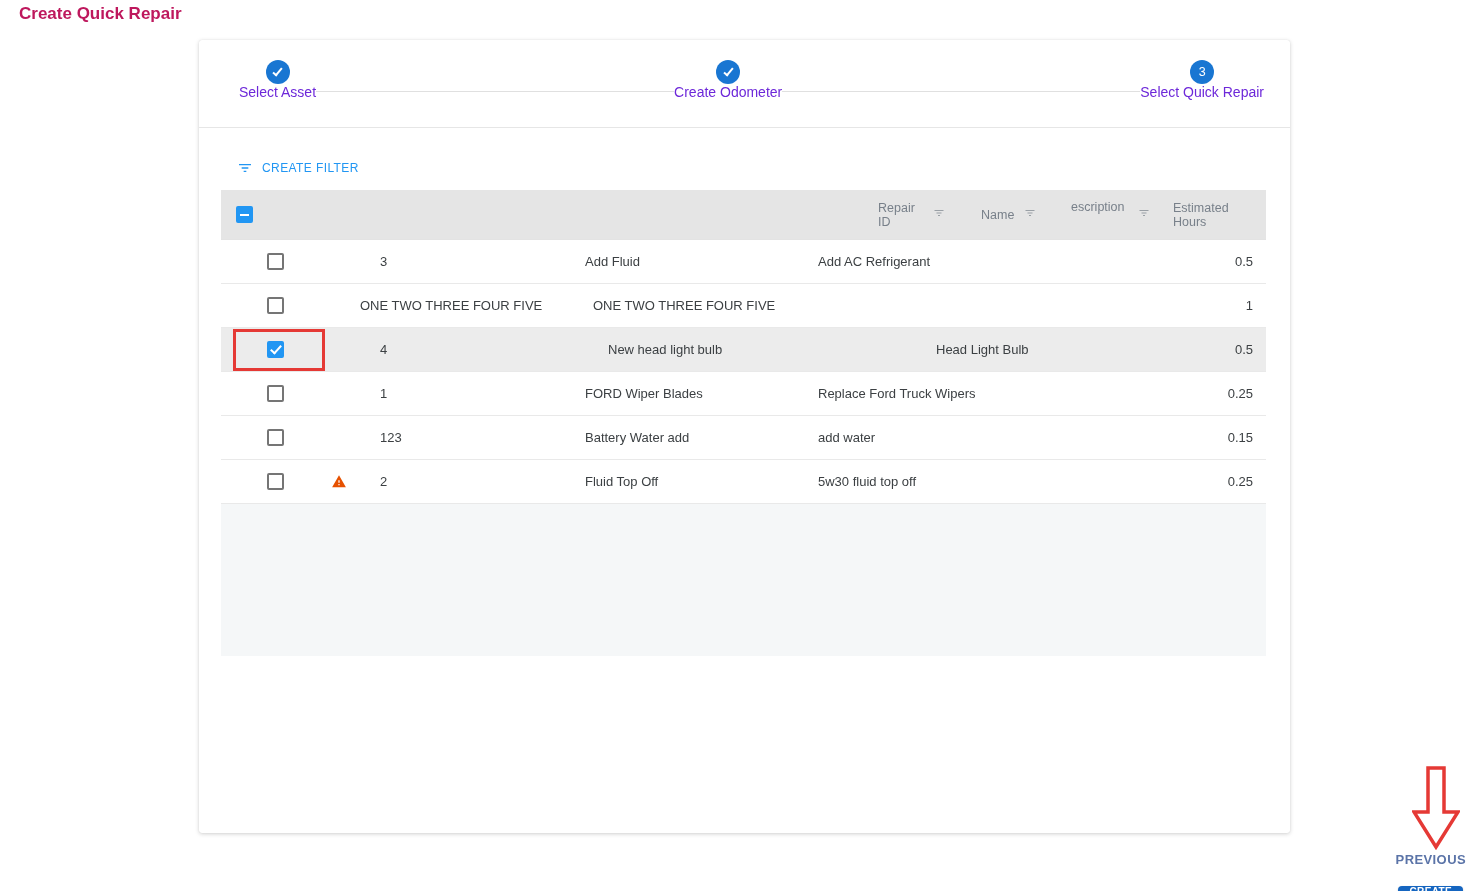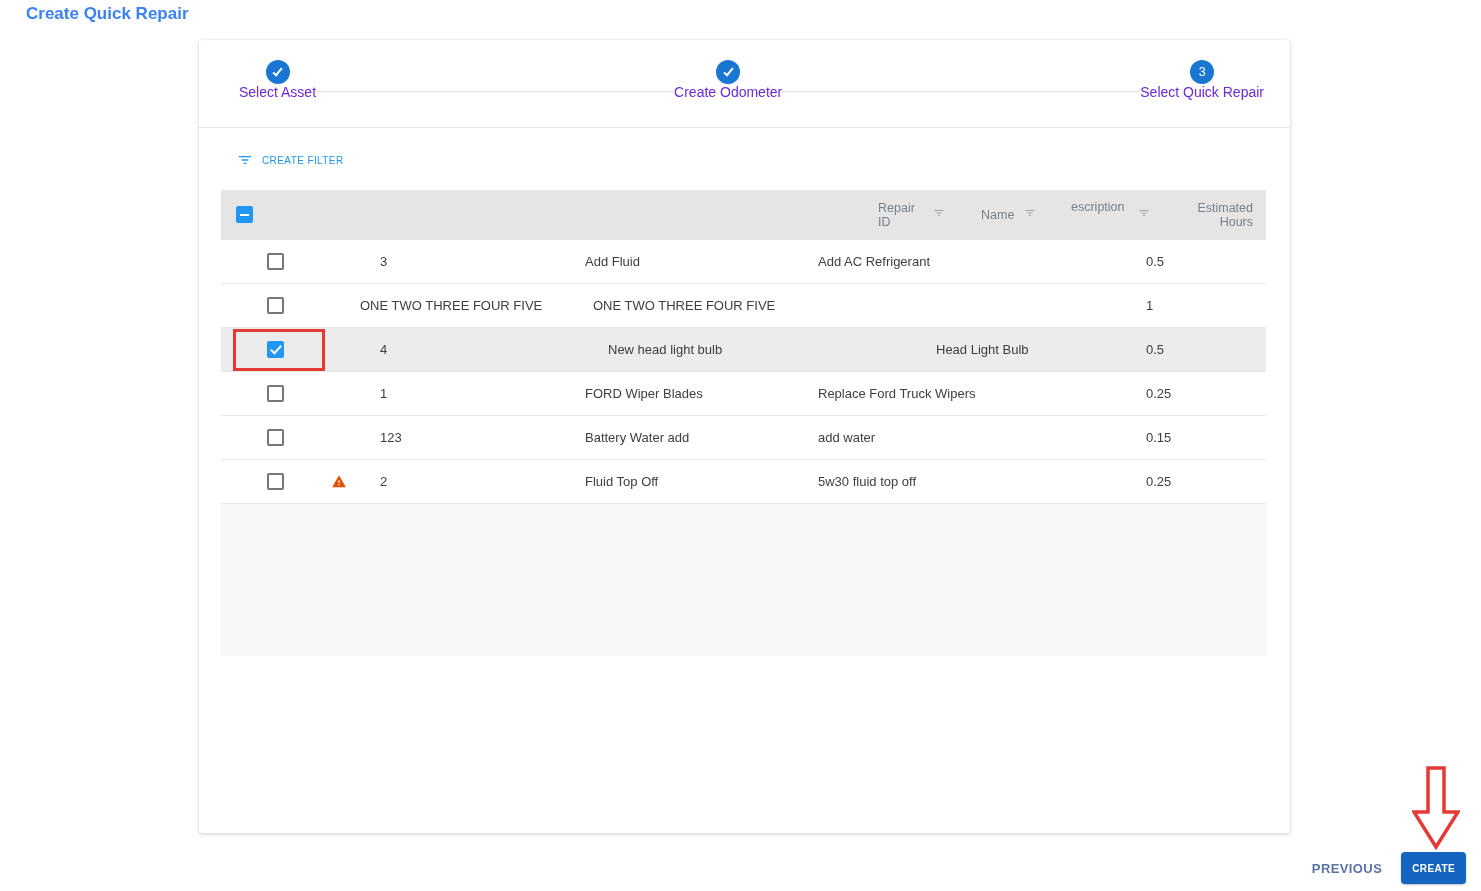--- a/index.html
+++ b/index.html
@@ -10,73 +10,73 @@
     --annotation:#e53935;
     --previous:#5b74a8;
   }
   *{box-sizing:border-box;}
   html,body{margin:0;padding:0;}
   body{
     width:1481px;height:891px;position:relative;overflow:hidden;
     background:#ffffff;font-family:"Liberation Sans",sans-serif;color:#3c4043;
   }
   .page-title{
-    position:absolute;left:26px;top:4px;font-size:17px;font-weight:700;color:#3b82f6;
+    position:absolute;left:19px;top:4px;font-size:17px;font-weight:700;color:#be185d;
   }
   
   .card{
     position:absolute;left:199px;top:40px;width:1091px;height:793px;
     background:#fff;border-radius:3px;
     box-shadow:0 1px 4px rgba(0,0,0,.18), 0 0 1px rgba(0,0,0,.12);
   }
   
   .stepper{display:flex;align-items:flex-start;padding:20px 26px 0 40px;}
   .step{display:flex;flex-direction:column;align-items:center;cursor:pointer;}
   .step-circle{
     width:24px;height:24px;border-radius:50%;background:var(--accent);color:#fff;
     display:flex;align-items:center;justify-content:center;font-size:12.5px;flex:0 0 auto;
   }
   .check-glyph{display:block;width:5px;height:10px;border:solid #fff;border-width:0 2px 2px 0;transform:rotate(40deg);margin-top:-2px;}
   .step-label{font-size:14px;color:#6d28d9;white-space:nowrap;}
   .connector{flex:1;height:1px;background:#e0e0e0;margin-top:31px;}
   .card-divider{position:absolute;top:87px;left:0;right:0;height:1px;background:#e6e6e6;}
   
   .filter-bar{
-    position:absolute;top:108px;left:38px;height:24px;display:flex;align-items:center;gap:9px;
-    color:var(--accent-bright);font-size:10px;font-weight:500;letter-spacing:.4px;cursor:pointer;
+    position:absolute;top:116px;left:38px;height:24px;display:flex;align-items:center;gap:9px;
+    color:var(--accent-bright);font-size:12px;font-weight:500;letter-spacing:.4px;cursor:pointer;
   }
   .filter-icon{color:var(--accent-bright);display:flex;}
   
   .table{position:absolute;left:22px;top:150px;width:1045px;}
   .thead{position:relative;height:50px;background:#e5e5e5;border-bottom:1px solid #e3e3e3;
     font-size:12.5px;color:#78808a;line-height:14px;}
   .thead .checkbox{position:absolute;left:15px;top:16px;}
   .hcol{position:absolute;}
   .hcol-repair{left:657px;top:11px;width:46px;}
   .hicon-repair{position:absolute;left:712px;top:17px;}
   .hcol-name{left:760px;top:18px;}
   .hicon-name{position:absolute;left:803px;top:17px;}
   .hcol-desc{left:850px;top:10px;}
   .hicon-desc{position:absolute;left:917px;top:17px;}
-  .hcol-hours{right:13px;top:11px;width:64px;text-align:right;}
+  .hcol-hours{right:29px;top:11px;width:64px;text-align:left;}
   .hicon{color:#9aa0a6;display:flex;cursor:pointer;}
   
   .trow{
     position:relative;display:flex;align-items:center;min-height:44px;
     border-bottom:1px solid #e9e9e9;background:#fff;font-size:13px;color:#3c4043;cursor:pointer;
   }
   .trow.highlighted{background:#ececec;}
   .cell{padding-top:6px;padding-bottom:6px;}
   .cell-check{width:96px;padding-left:46px;flex:0 0 auto;display:flex;align-items:center;}
   .cell-warn{width:43px;flex:0 0 auto;display:flex;align-items:center;justify-content:center;}
   .cell-id{width:225px;padding-left:20px;flex:0 0 auto;line-height:17px;}
   .idtext{display:inline-block;max-width:103px;word-break:break-all;}
   .cell-name{width:210px;flex:0 0 auto;}
   .cell-desc{flex:1;margin-left:23px;}
-  .cell-hours{width:120px;flex:0 0 auto;text-align:left;padding-right:13px;}
+  .cell-hours{width:120px;flex:0 0 auto;text-align:right;padding-right:13px;}
   .table-empty{height:152px;background:#f5f7f8;}
   
   .checkbox{
     position:relative;width:17px;height:17px;border:2px solid #757575;border-radius:2px;
     background:#fff;display:inline-block;cursor:pointer;flex:0 0 auto;
   }
   .checkbox.checked{background:var(--accent-bright);border-color:var(--accent-bright);}
   .checkbox.checked::after{
     content:"";position:absolute;left:4px;top:0px;width:4px;height:9px;
     border:solid #fff;border-width:0 2px 2px 0;transform:rotate(42deg);
@@ -86,21 +86,21 @@
     content:"";position:absolute;left:2px;top:5.5px;width:9px;height:2px;background:#fff;
   }
   
   .annotation-box{
     display:none;position:absolute;left:12px;top:1px;width:92px;height:42px;
     border:3px solid var(--annotation);pointer-events:none;z-index:5;
   }
   
   .warning-icon{display:flex;}
   
-  .footer{position:absolute;top:852px;right:15px;height:32px;display:flex;align-items:center;gap:19px;}
+  .footer{position:absolute;top:852px;right:15px;height:32px;display:flex;align-items:center;gap:19px;flex-direction:column;}
   .previous-btn{
     background:none;border:none;color:var(--previous);font-size:13px;font-weight:700;
     letter-spacing:.4px;cursor:pointer;font-family:"Liberation Sans",sans-serif;padding:0;
   }
   .create-btn{
     background:var(--button);border:none;color:#fff;font-size:10px;font-weight:700;
     letter-spacing:.4px;border-radius:4px;height:32px;padding:0 11px;cursor:pointer;
     font-family:"Liberation Sans",sans-serif;box-shadow:0 1px 2px rgba(0,0,0,.25);
   }
   

